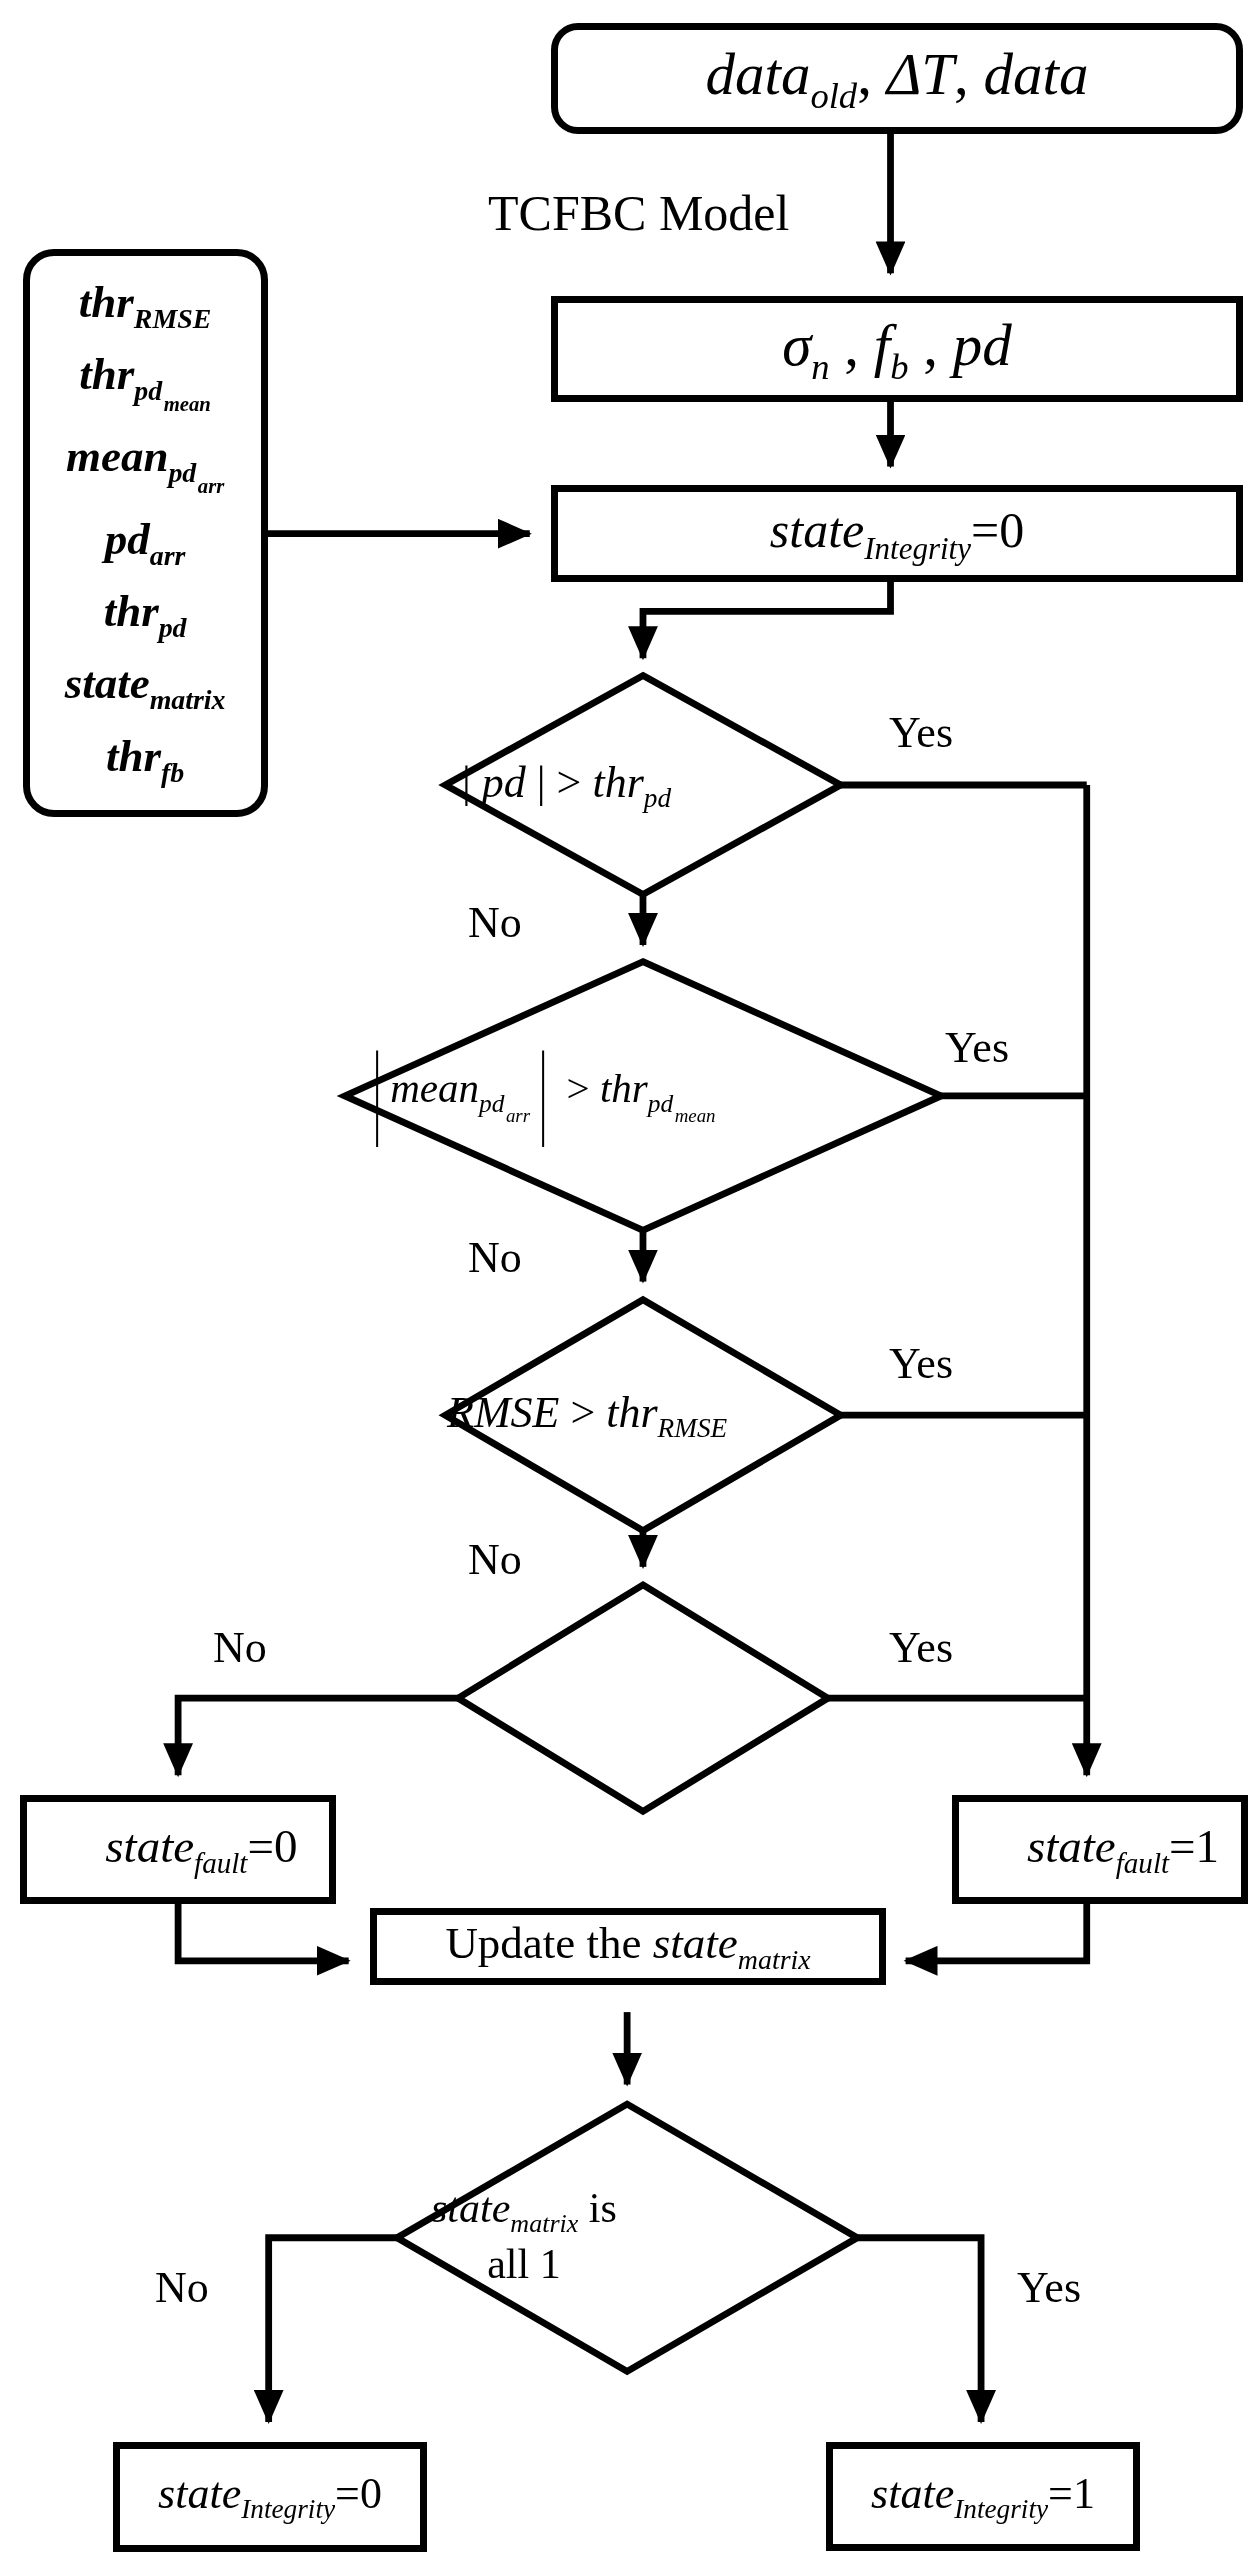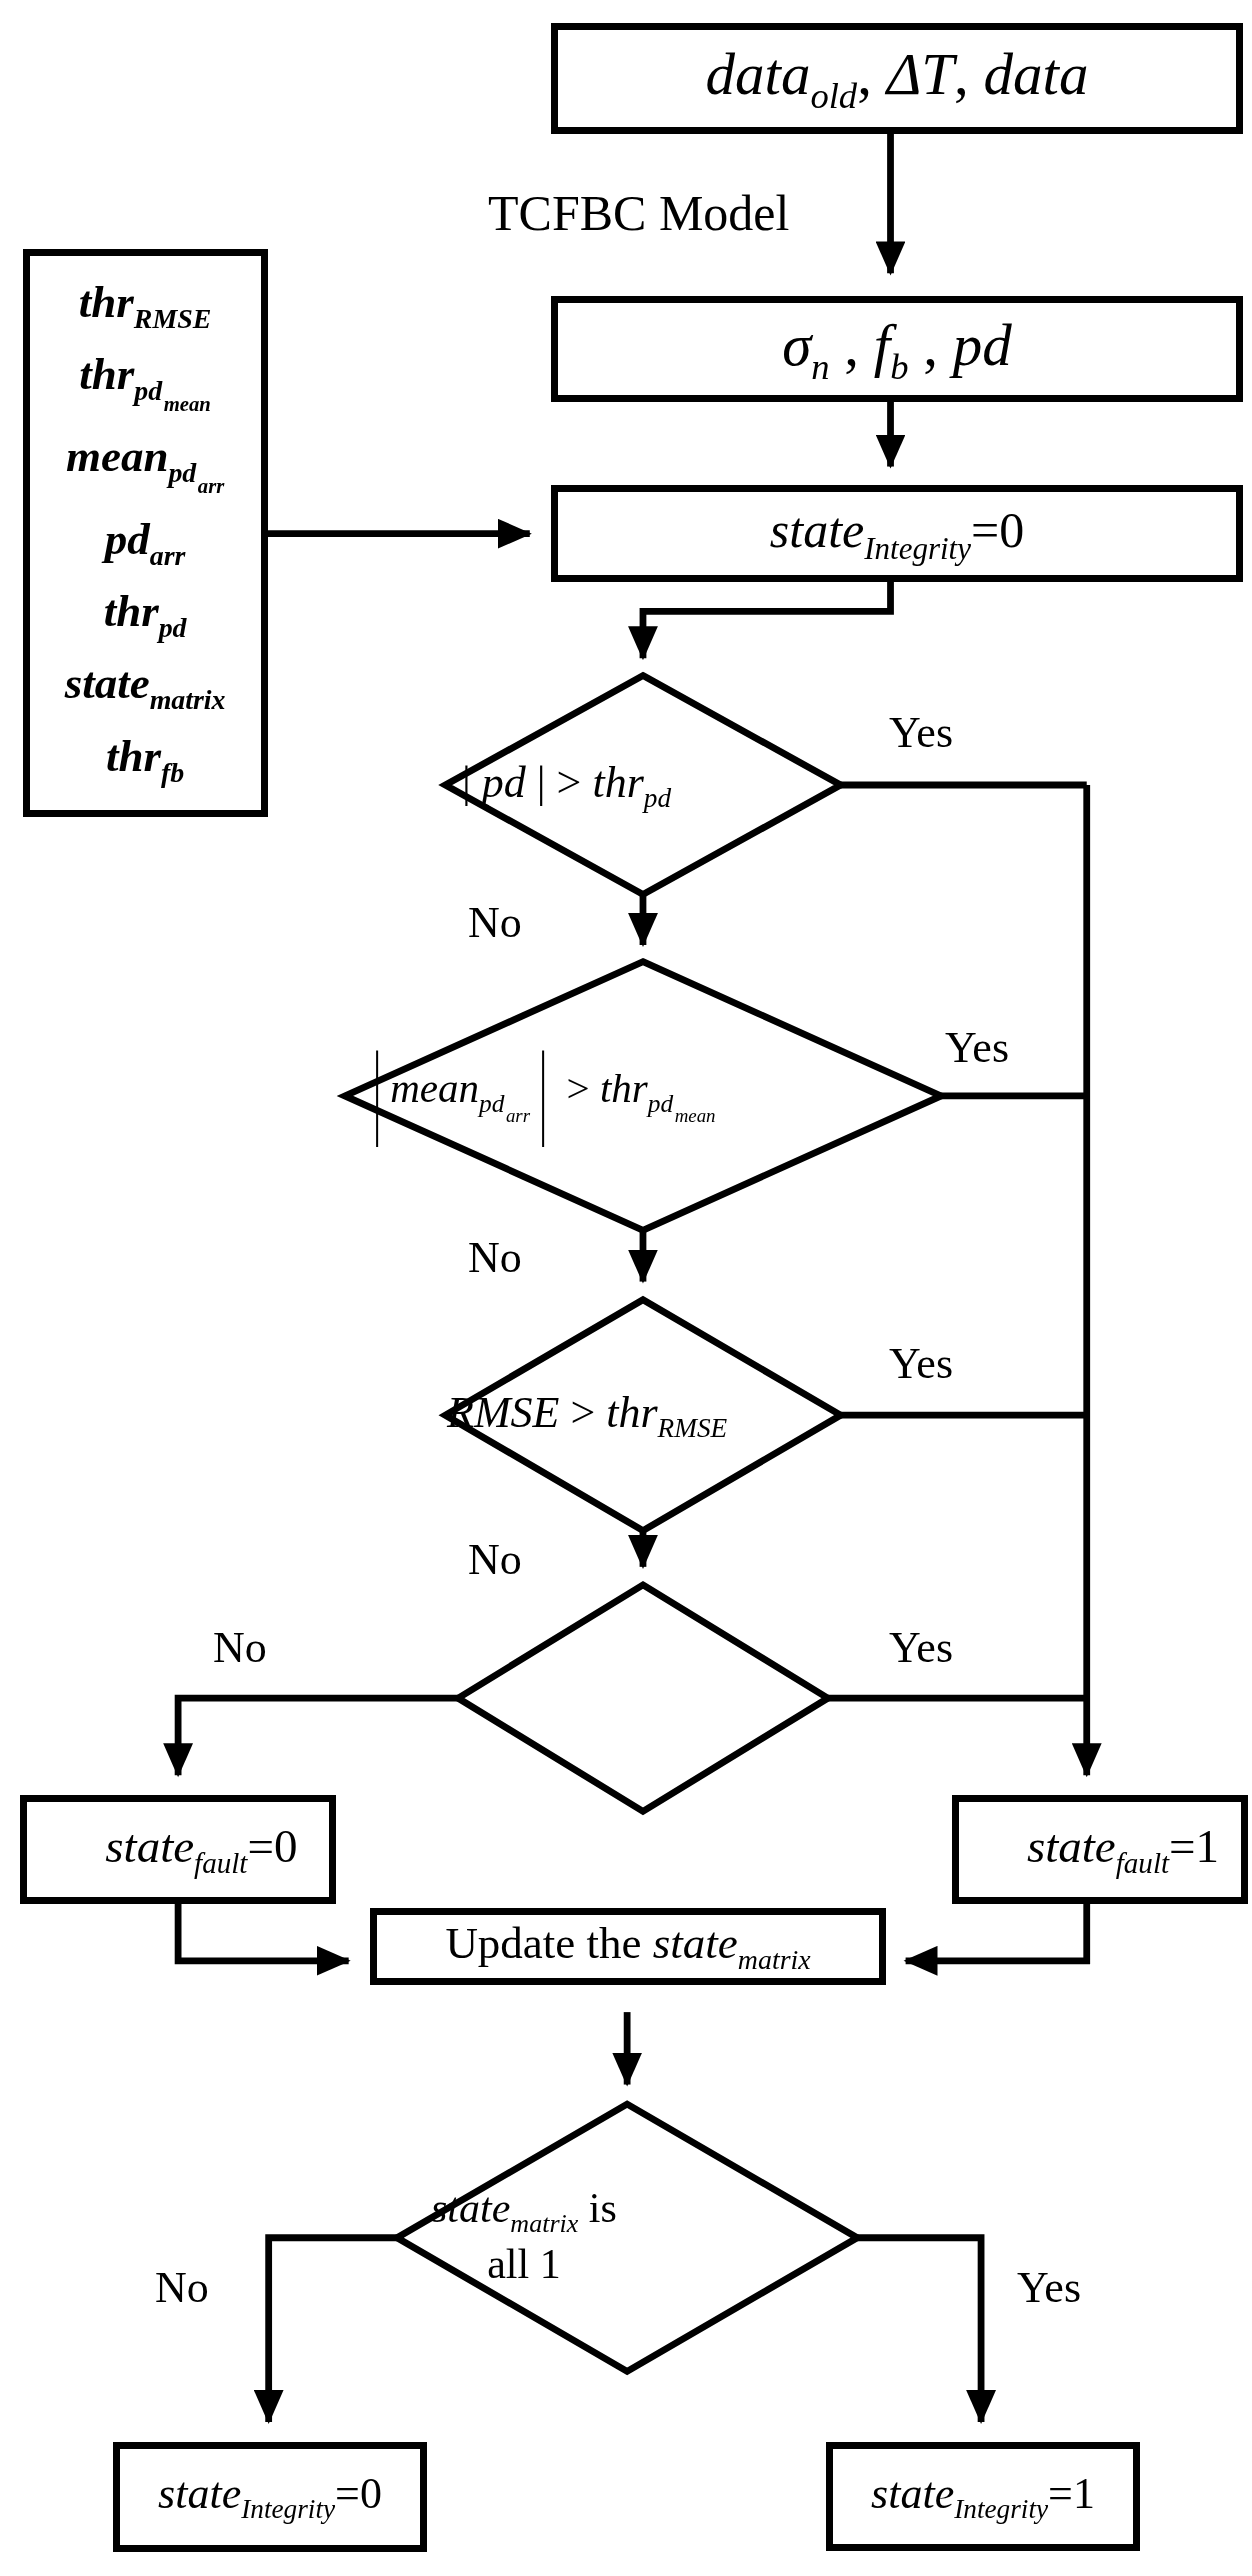--- a/index.html
+++ b/index.html
@@ -43,20 +43,21 @@
   .f60{font-size:45px;}
   .f58{font-size:44px;}
   .f56{font-size:42px;}
   .f54{font-size:41px;}
   .params{
     flex-direction:column;
     justify-content:space-around;
     padding:13.6px 0;
     font-weight:bold;
     font-size:45px;
+    border-radius:31px;
   }
   .params .pitem{line-height:1.0;}
   .two-line{line-height:1.2;}
 </style>
 </head>
 <body>
 
 <div id="canvas">
 
   <svg id="wires" viewBox="0 0 1659 3413" xmlns="http://www.w3.org/2000/svg">
@@ -93,21 +94,21 @@
     </g>
     <g stroke="#000000" stroke-width="9" fill="#ffffff" stroke-linejoin="miter">
       <polygon points="852,895 1114,1040 852,1185 590,1040"></polygon>
       <polygon points="852,1274 1247,1452 852,1630 457,1452"></polygon>
       <polygon points="852,1722 1114,1875 852,2028 590,1875"></polygon>
       <polygon points="852,2100 1097,2250 852,2400 607,2250"></polygon>
       <polygon points="831,2788 1136,2965 831,3142 526,2965"></polygon>
     </g>
   </svg>
 
-  <div class="box f78" style="left:551px;top:22.6px;width:692px;height:111px;">
+  <div class="box f78" style="left:551px;top:22.6px;width:692px;height:111px;border-radius:27px;">
     <span><span class="it">data</span><span class="s">old</span><span class="up">, </span><span class="it">ΔT</span><span class="up">, </span><span class="it">data</span></span>
   </div>
 
   <div class="box f78" style="left:551px;top:296px;width:692px;height:106px;">
     <span><span class="it">σ</span><span class="s">n</span><span class="up"> , </span><span class="it">f</span><span class="s">b</span><span class="up"> , </span><span class="it">pd</span></span>
   </div>
 
   <div class="box f66" style="left:551px;top:485px;width:692px;height:97px;">
     <span><span class="it">state</span><span class="s">Integrity</span><span class="up">=0</span></span>
   </div>

